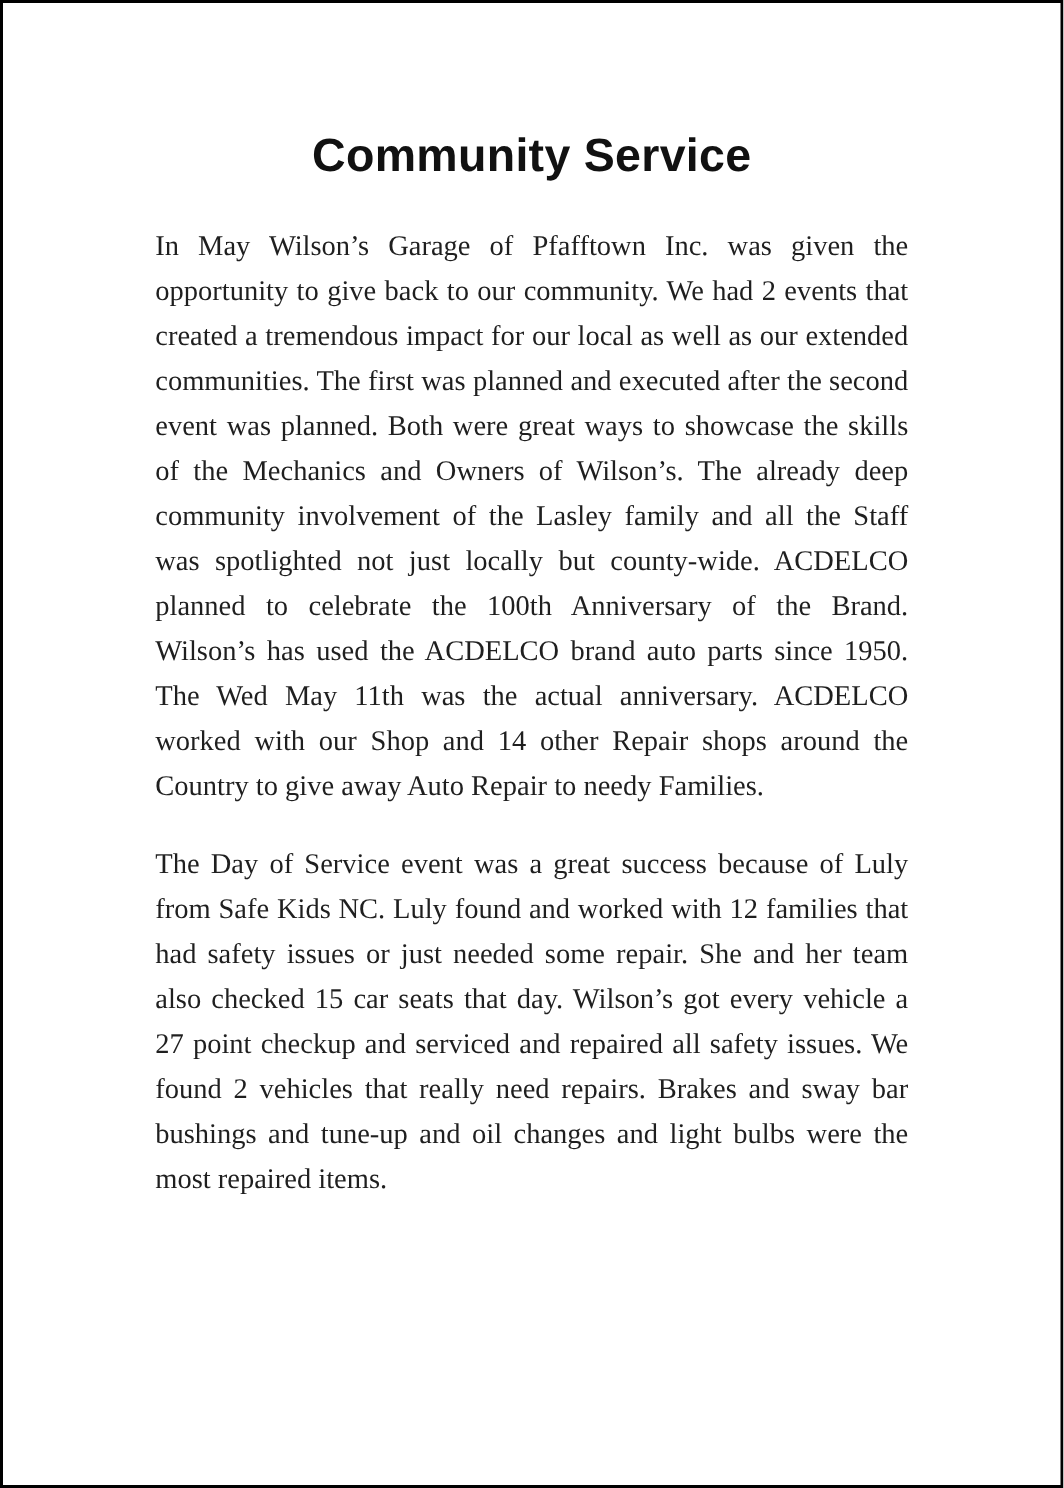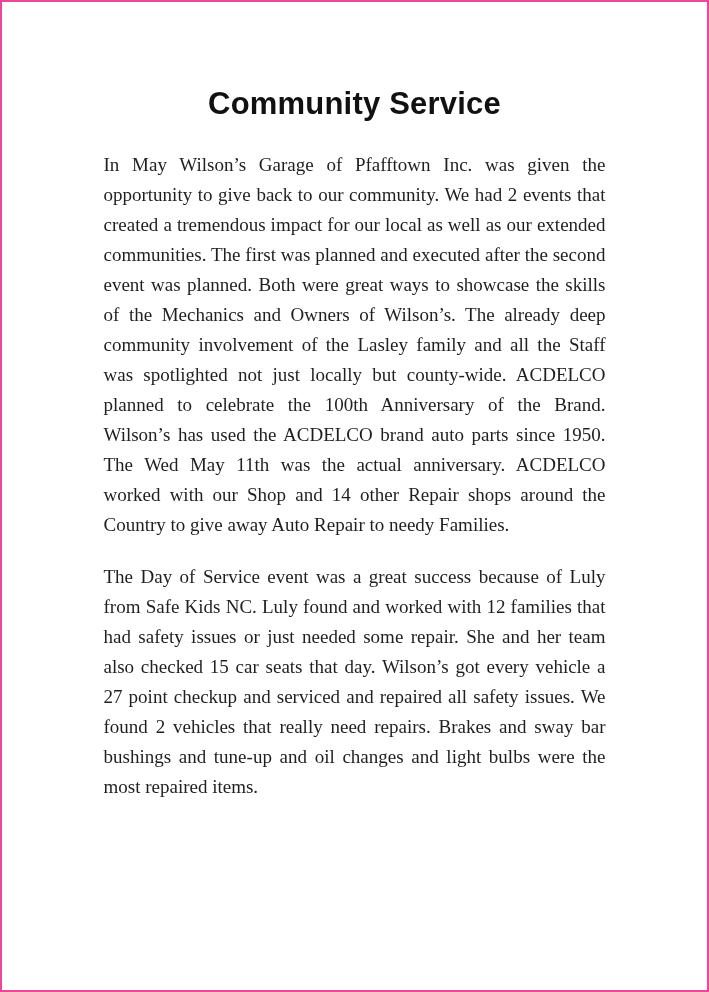--- a/index.html
+++ b/index.html
@@ -6,21 +6,21 @@
       margin: 0;
       padding: 0;
       background: #ffffff;
     }
     .page {
       position: relative;
       width: 709px;
       height: 992px;
       box-sizing: border-box;
       background: #ffffff;
-      border: 2px solid #ec4899;
+      border: 2px solid #000000;
       overflow: hidden;
       font-family: "Liberation Serif", serif;
     }
     .page-title {
       font-family: "Liberation Sans", sans-serif;
       font-weight: 700;
       font-size: 31px;
       color: #111111;
       text-align: center;
       margin: 0;

